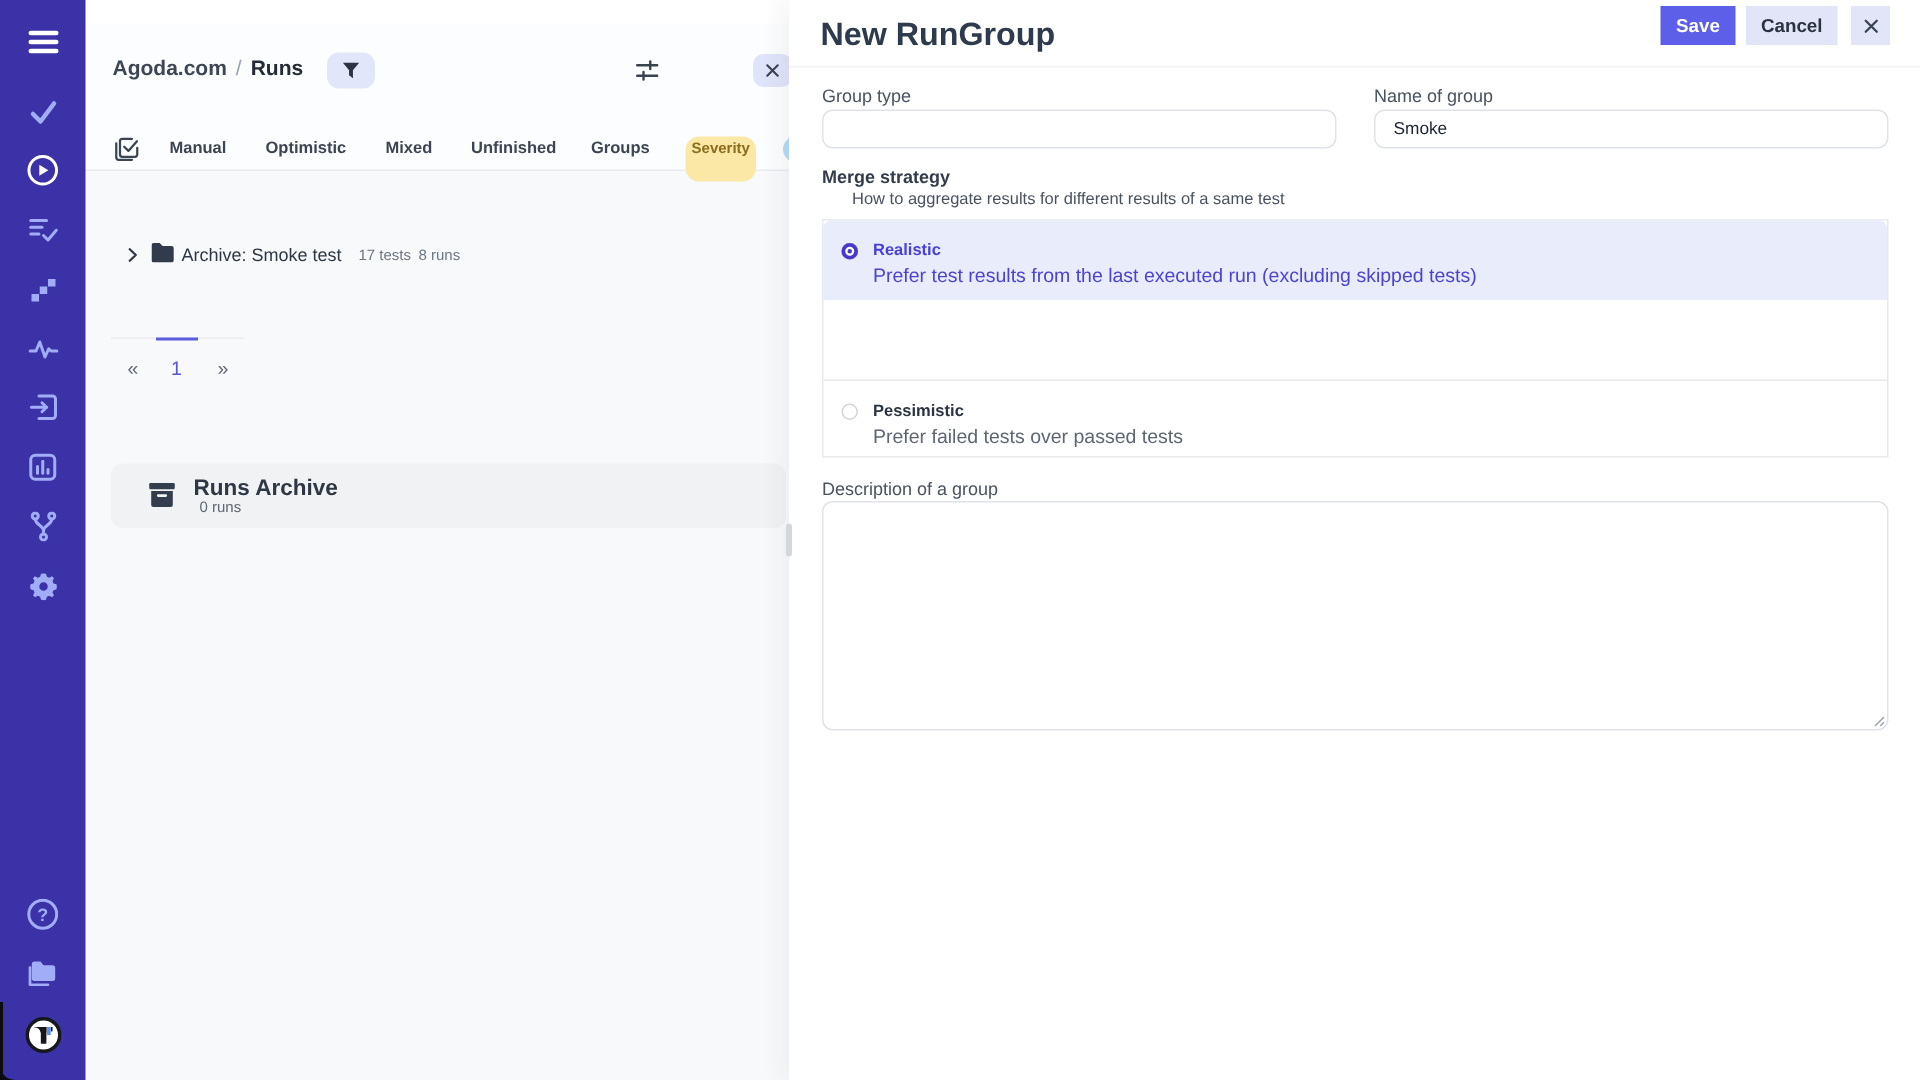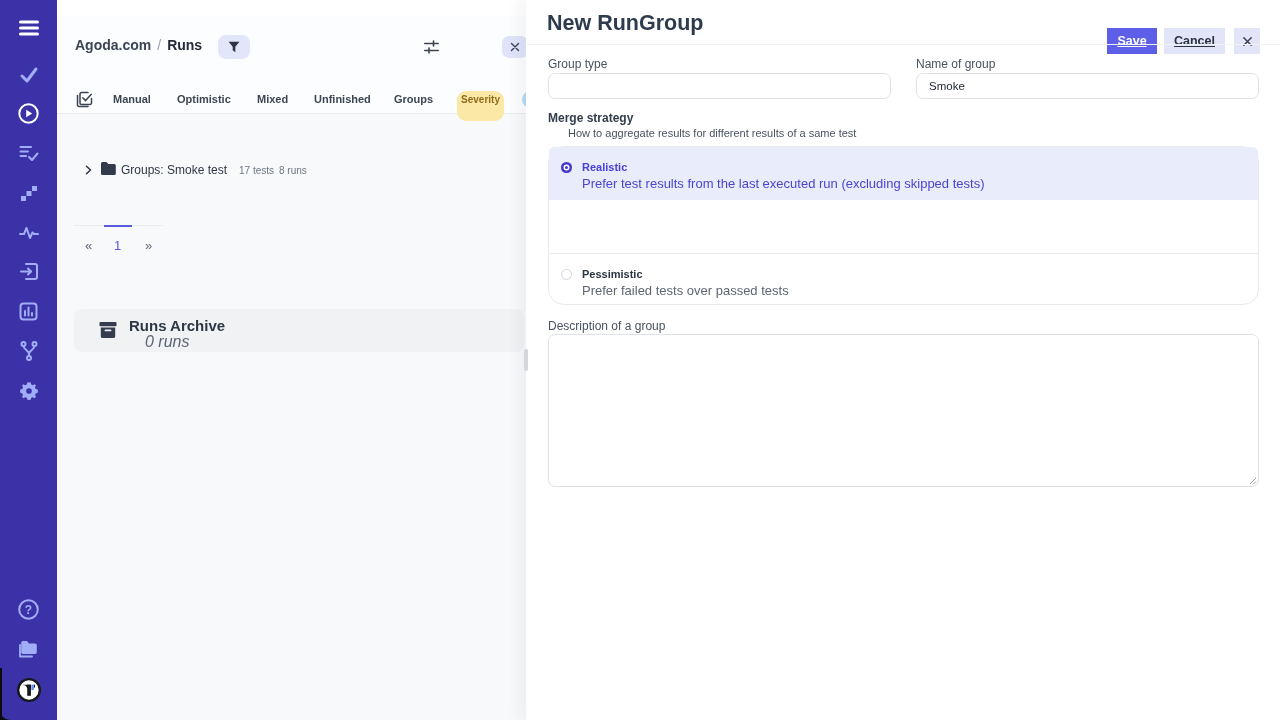--- a/index.html
+++ b/index.html
@@ -29,41 +29,41 @@
   .meta { position:absolute; top:149px; font-size:10px; color:#6e7682; }
 
   
   #pgline { position:absolute; left:17px; top:209px; width:89px; height:1px; background:#ececf0; }
   #pgactive { position:absolute; left:47px; top:209px; width:28px; height:2px; background:#5a5ce0; }
   .pgitem { position:absolute; top:222px; font-size:13px; color:#636b78; }
 
   
   #archive { position:absolute; left:17px; top:293px; width:450px; height:43px; background:#f1f2f4; border-radius:8px; }
   #archtitle { position:absolute; left:72px; top:301px; font-size:15px; font-weight:bold; color:#2e3745; }
-  #archsub { position:absolute; left:88px; top:317px; font-size:16px; color:#5d6673;font-style:italic; }
+  #archsub { position:absolute; left:76px; top:317px; font-size:10px; color:#5d6673; }
 
   
   #thumb { left:524px; top:349px; width:4px; height:22px; background:#d3d7dd; border-radius:2px; z-index:20; }
 
   
   #modal { left:526px; top:0; width:754px; height:720px; background:#fff; z-index:10; box-shadow:-7px 0 14px rgba(30,41,59,0.05); }
   #mtitle { position:absolute; left:21px; top:11px; font-size:21.5px; font-weight:bold; color:#2e3b4e; }
   #mhead-line { position:absolute; left:0; top:44px; width:754px; height:1px; background:#f0f2f4; }
-  .btn { position:absolute; top:28px; height:26px; border-radius:0; font-size:12.5px; font-weight:600; display:flex; align-items:center; justify-content:center;text-decoration:underline; }
+  .btn { position:absolute; top:4px; height:26px; border-radius:0; font-size:12.5px; font-weight:600; display:flex; align-items:center; justify-content:center; }
   #savebtn { left:581px; width:50px; background:#5d5fe8; color:#fff; }
   #cancelbtn { left:638px; width:61px; background:#e2e5f8; color:#2b3340; }
   #xbtn { left:708px; width:26px; background:#e2e5f8; color:#374151; font-size:13px; font-weight:400;}
 
   .flabel { position:absolute; font-size:12px; color:#49525f; }
   .finput { position:absolute; width:343px; height:26px; background:#fff; border:1px solid #dfe3e9; border-radius:7px; }
 
   #mergetitle { position:absolute; left:22px; top:111px; font-size:12px; font-weight:bold; color:#333c4a; }
   #mergesub { position:absolute; left:22px; top:127px; font-size:11px; color:#49525f;padding-left:20px; }
 
-  #radiobox { position:absolute; left:22px; top:146px; width:711px; height:159px; border:1px solid #e7e9ed; border-radius:16px; background:#fff; }
+  #radiobox { position:absolute; left:22px; top:146px; width:711px; height:159px; border:1px solid #e7e9ed; border-radius:0; background:#fff; }
   .ropt { position:absolute; left:0; width:709px; height:53px; }
   .ropt .rl { position:absolute; left:33px; top:14px; font-size:11px; font-weight:600; color:#2b3442; }
   .ropt .rd { position:absolute; left:33px; top:29px; font-size:13px; color:#5d6673; }
   #ropt1 { top:0; background:#e9ecfb; border-radius:5px 5px 0 0; }
   #ropt1 .rl { color:#4841d8; }
   #ropt1 .rd { color:#4a44d0; }
   #ropt2 { top:53px; border-top:1px solid #e7e9ed; }
   #ropt3 { top:106px; border-top:1px solid #e7e9ed; }
   .radio { position:absolute; left:12px; top:15px; width:11px; height:11px; border-radius:50%; background:#fff; border:1px solid #d1d5db; }
   #ropt1 .radio { border:none; background:#4539cc; box-shadow: inset 0 0 0 2.5px #4539cc, inset 0 0 0 4px #fff; }
@@ -214,21 +214,21 @@
     <div class="tab" style="left:337px;">Groups</div>
     <div id="sevpill">Severity</div>
     <div id="bluepill"></div>
 
     <svg class="abs" style="left:28px; top:149px;" width="7" height="10" viewBox="0 0 7 10" fill="none" stroke="#2e3745" stroke-width="1.5" stroke-linecap="round" stroke-linejoin="round">
       <path d="M1.5 1.2 L5.5 5 L1.5 8.8"></path>
     </svg>
     <svg class="abs" style="left:44px; top:146px;" width="15" height="13" viewBox="0 0 15 13" fill="#323b4c">
       <path d="M1.5 0 h4 l1.8 2 h6 a1.5 1.5 0 0 1 1.5 1.5 v8 a1.5 1.5 0 0 1 -1.5 1.5 h-11.8 a1.5 1.5 0 0 1 -1.5-1.5 v-10 a1.5 1.5 0 0 1 1.5-1.5 z"></path>
     </svg>
-    <div id="treetitle">Groups: Smoke test</div>
+    <div id="treetitle">Archive: Smoke test</div>
     <div class="meta" style="left:182px;">17 tests</div>
     <div class="meta" style="left:222px;">8 runs</div>
 
     <div id="pgline"></div>
     <div id="pgactive"></div>
     <div class="pgitem" style="left:28px;">«</div>
     <div class="pgitem" style="left:57px; color:#5457dd;">1</div>
     <div class="pgitem" style="left:88px;">»</div>
 
     <div id="archive"></div>

